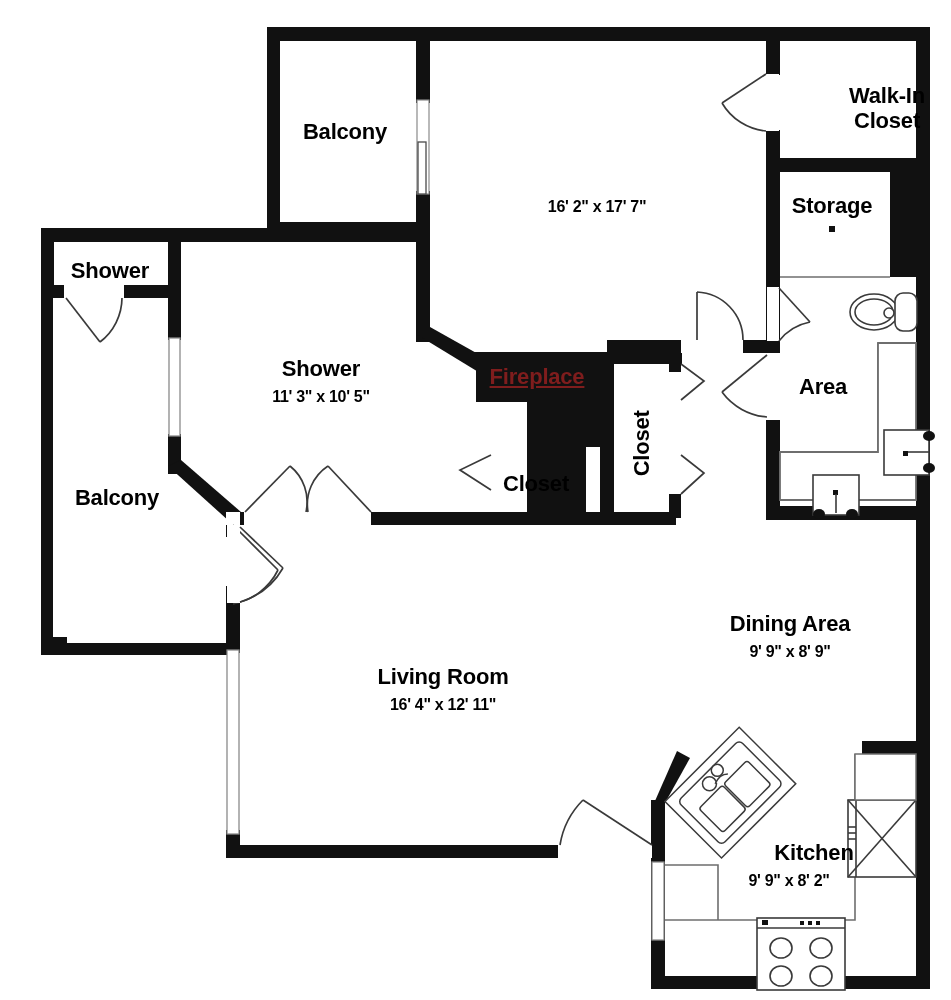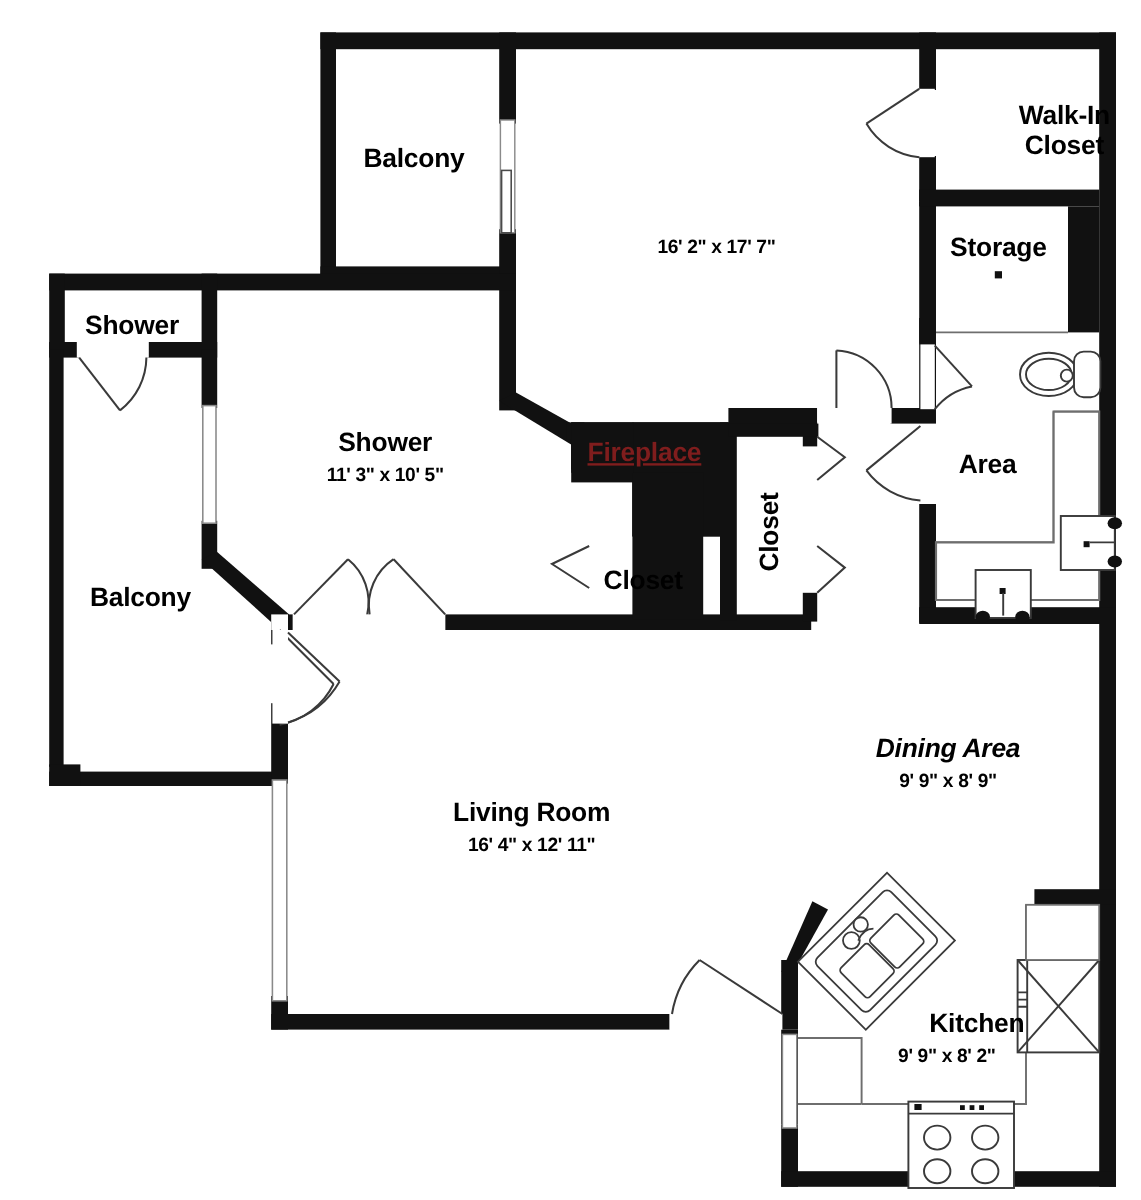--- a/index.html
+++ b/index.html
@@ -312,21 +312,21 @@
   <div class="lbl dim" style="left:321px;top:388px;">11' 3" x 10' 5"</div>
 
   <div class="lbl name ondark" style="left:537px;top:365px;">Fireplace</div>
 
   <div class="lbl name" style="left:536px;top:472px;">Closet</div>
 
   <div class="lbl name rot" style="left:642px;top:431px;">Closet</div>
 
   <div class="lbl name" style="left:117px;top:486px;">Balcony</div>
 
-  <div class="lbl name" style="left:790px;top:612px;font-style:italic;">Dining Area</div>
+  <div class="lbl name" style="left:790px;top:612px;">Dining Area</div>
   <div class="lbl dim" style="left:790px;top:643px;">9' 9" x 8' 9"</div>
 
   <div class="lbl name" style="left:443px;top:665px;text-align:right;">Living Room</div>
   <div class="lbl dim" style="left:443px;top:696px;">16' 4" x 12' 11"</div>
 
   <div class="lbl name" style="left:814px;top:841px;">Kitchen</div>
   <div class="lbl dim" style="left:789px;top:872px;">9' 9" x 8' 2"</div>
 
 </div>
 

